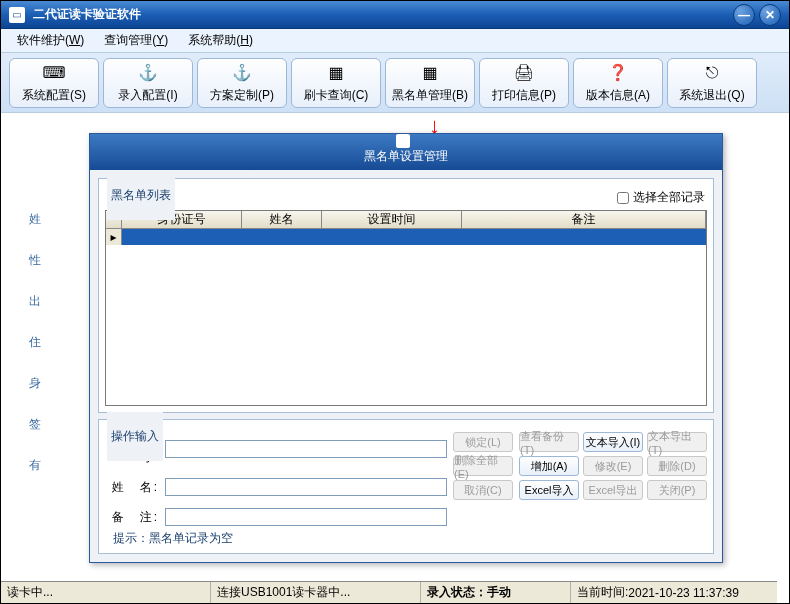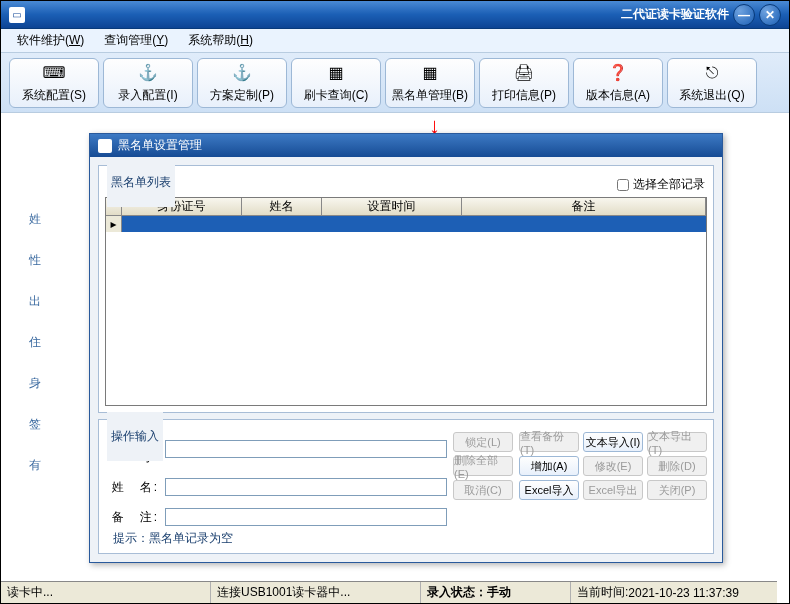--- a/index.html
+++ b/index.html
@@ -1,21 +1,21 @@
 <!DOCTYPE html>
 <html><head>
 <meta charset="utf-8">
 <style>
 * { box-sizing: border-box; margin: 0; padding: 0; font-family: "SimSun", "宋体", sans-serif; font-size: 12px; }
 body { width: 790px; height: 604px; background: #fff; position: relative; overflow: hidden; border: 1px solid #000; }
 
 
 .main-titlebar { height: 28px; background: linear-gradient(to bottom, #4a8ad4 0%, #1b5fb5 50%, #0d4494 100%); display: flex; align-items: center; padding: 0 8px; color: #fff; border-bottom: 1px solid #083a7a; }
 .main-titlebar .icon { width: 16px; height: 16px; background: #fff; border-radius: 2px; margin-right: 8px; display: flex; align-items: center; justify-content: center; font-size: 10px; color: #0d4494; }
-.main-titlebar .title { flex: 1; font-weight: bold; text-align: right; }
+.main-titlebar .title { flex: 1; font-weight: bold; }
 .main-titlebar .winbtn { width: 22px; height: 22px; border-radius: 50%; margin-left: 4px; display: flex; align-items: center; justify-content: center; cursor: pointer; color: #fff; font-weight: bold; background: radial-gradient(circle at 30% 30%, #6fa3e0, #1b5fb5); border: 1px solid #083a7a; }
 
 
 .menubar { height: 24px; background: #eaf3fe; border-bottom: 1px solid #b8cce0; display: flex; align-items: center; padding: 0 6px; }
 .menubar .menuitem { padding: 3px 10px; cursor: pointer; }
 .menubar .hotkey { text-decoration: underline; }
 
 
 .toolbar { height: 60px; background: linear-gradient(to bottom, #e0ecfa, #cde0f5); border-bottom: 1px solid #b8cce0; display: flex; align-items: center; padding: 4px 8px; gap: 4px; }
 .toolbtn { width: 90px; height: 50px; background: linear-gradient(to bottom, #fefefe, #e8f0fb); border: 1px solid #9db8d6; border-radius: 6px; display: flex; flex-direction: column; align-items: center; justify-content: center; cursor: pointer; }
@@ -24,21 +24,21 @@
 
 
 .bgside { position: absolute; left: 28px; top: 210px; display: flex; flex-direction: column; gap: 24px; color: #3b6aa0; font-size: 18px; font-family: "KaiTi", "楷体", serif; z-index: 0; }
 .bgside span { display: block; }
 
 
 .arrow { position: absolute; left: 428px; top: 112px; color: red; font-size: 22px; z-index: 5; }
 
 
 .dialog { position: absolute; left: 88px; top: 132px; width: 634px; height: 430px; background: #eef2f7; border: 1px solid #2a5a9c; z-index: 10; box-shadow: 2px 2px 6px rgba(0,0,0,0.3); display: flex; flex-direction: column; }
-.dlg-title { height: 23px; background: linear-gradient(to bottom, #3d7ac4, #164b94); color: #fff; display: flex; align-items: center; padding: 0 8px; font-size: 12px; }
+.dlg-title { height: 36px; background: linear-gradient(to bottom, #3d7ac4, #164b94); color: #fff; display: flex; align-items: center; padding: 0 18px; font-size: 12px; flex-direction: column; }
 .dlg-title .icon { width: 14px; height: 14px; background: #fff; margin-right: 6px; border-radius: 2px; }
 
 .dlg-body { flex: 1; padding: 8px; display: flex; flex-direction: column; gap: 6px; }
 
 
 .fset { border: 1px solid #a8bdd6; padding: 4px 6px 6px; background: #fff; position: relative; }
 .fset .legend { position: absolute; top: -8px; left: 8px; background: #eef2f7; padding: 16px 4px; color: #1a3f6e; }
 .fset.listgroup { flex: 1; display: flex; flex-direction: column; }
 
 .listheader { display: flex; justify-content: space-between; align-items: center; margin: 6px 2px 4px; }

